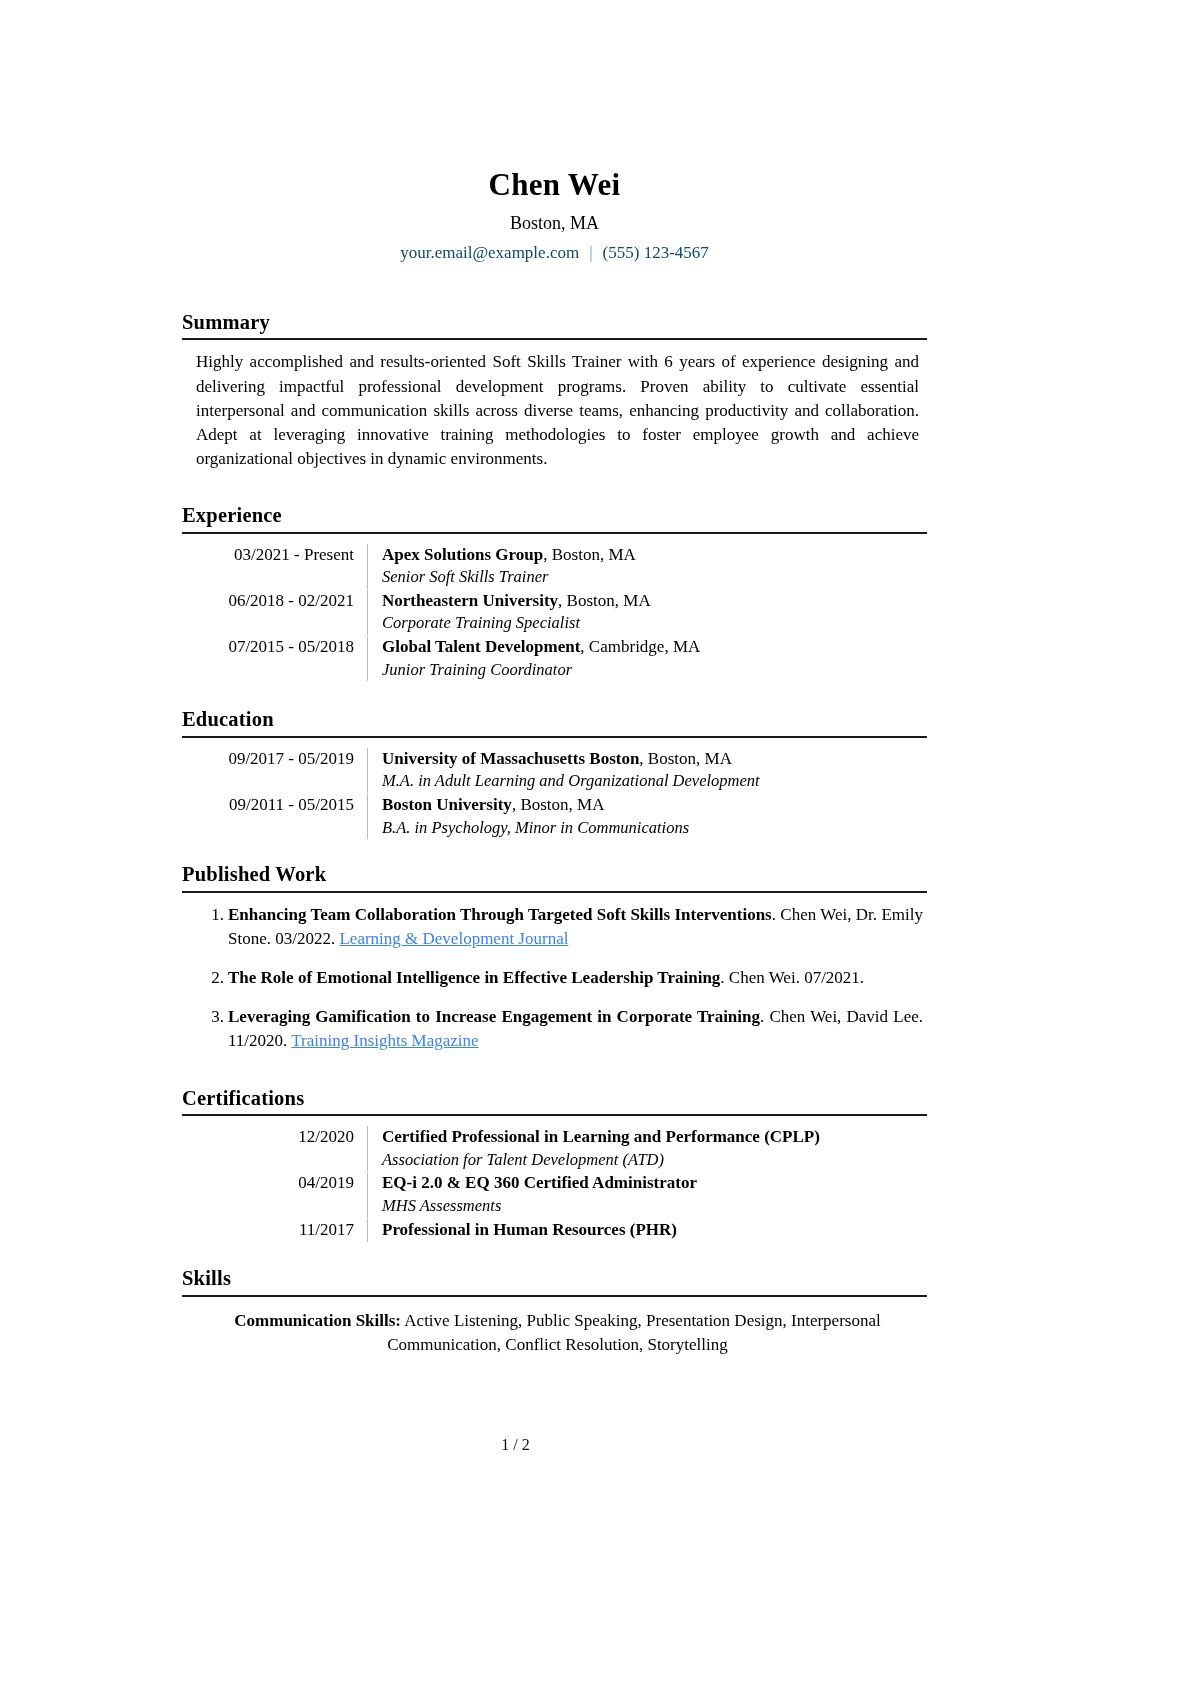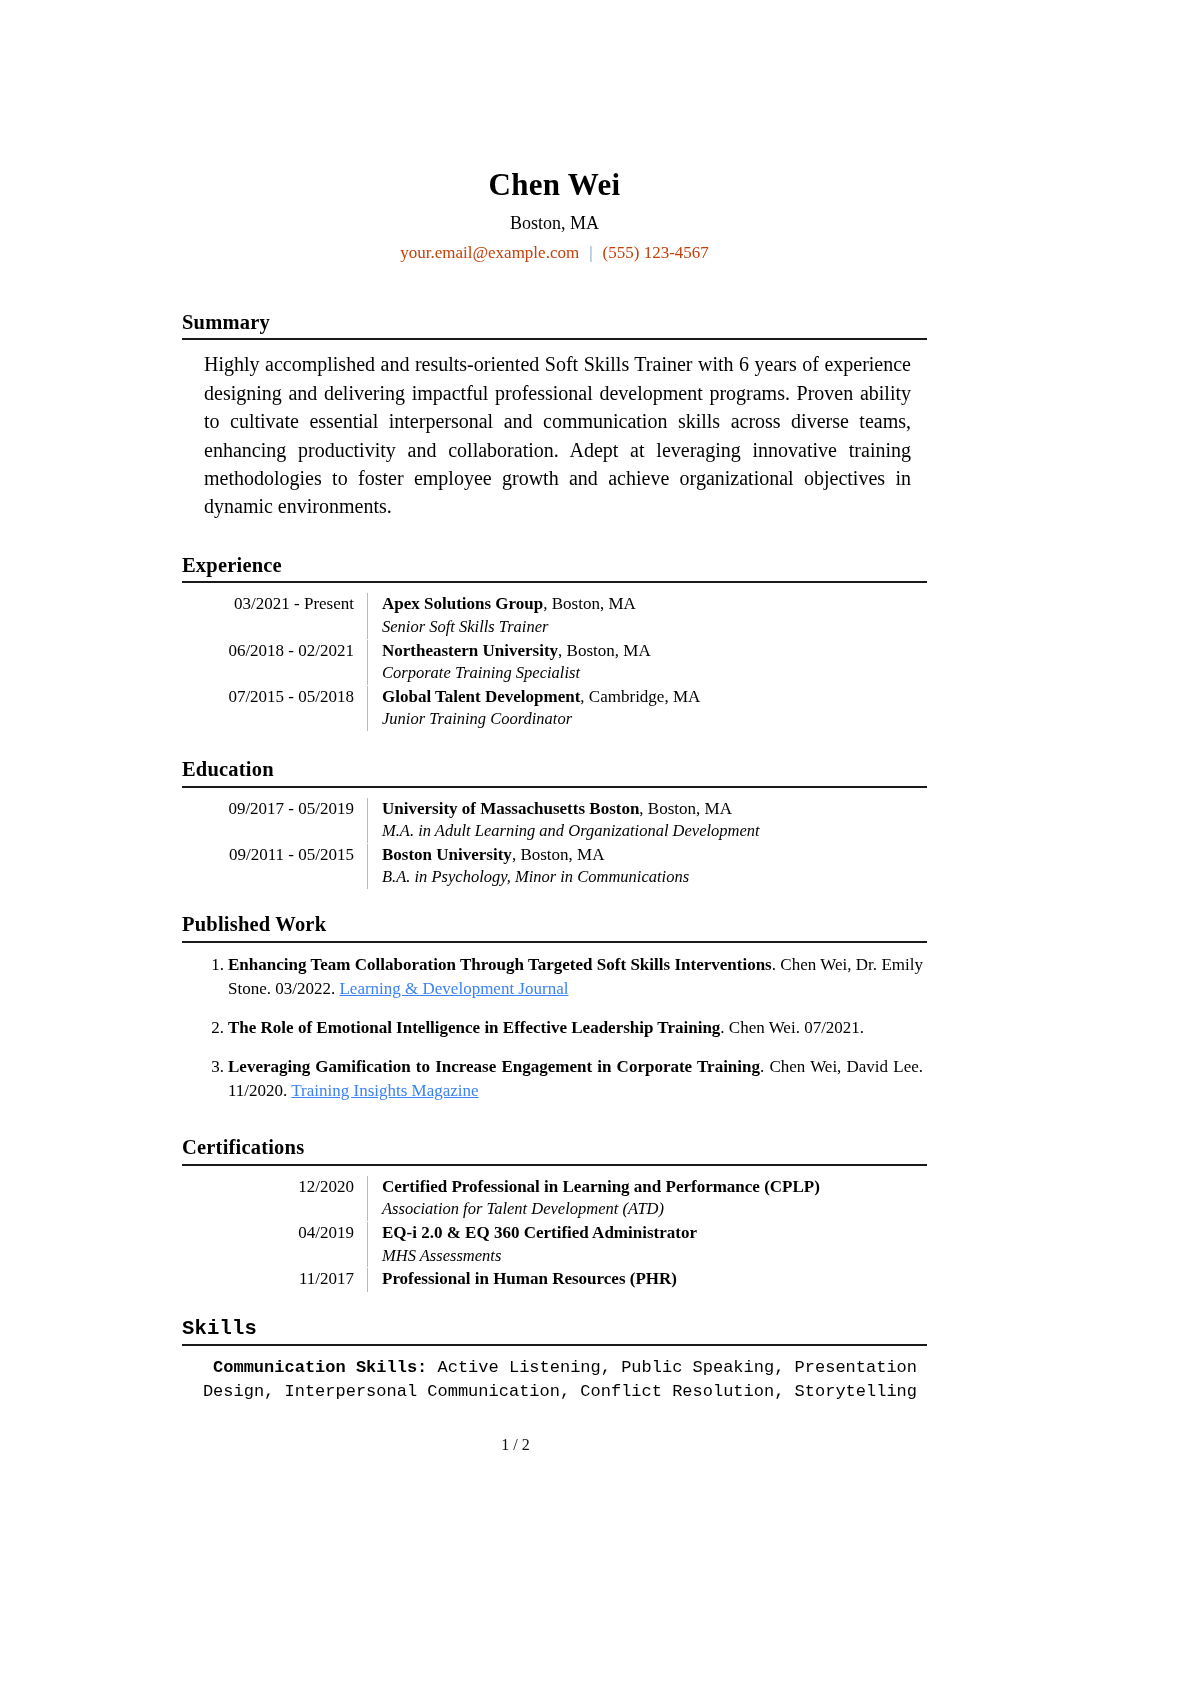--- a/index.html
+++ b/index.html
@@ -45,21 +45,21 @@
     font-size: 18px;
     line-height: 1.2;
     margin: 0 0 7px 0;
   }
   .contact-line {
     font-size: 17px;
     line-height: 1.3;
     color: #4a7ba6;
   }
   .contact-link {
-    color: #c2410c;
+    color: #0c4a6e;
     text-decoration: none;
   }
   .contact-sep {
     color: #6f9bbd;
     padding: 0 10px;
     display: inline-block;
   }
 
   
   .section {
@@ -74,24 +74,24 @@
   }
   .rule {
     border: 0;
     border-top: 2.2px solid #1a1a1a;
     margin: 0 0 10px 0;
     width: 100%;
   }
 
   
   .summary-text {
-    font-size: 20px;
+    font-size: 17px;
     line-height: 1.42;
     text-align: justify;
-    margin: 8px;
+    margin: 0;
     padding: 0 8px 0 14px;
   }
 
   
   .entry {
     display: flex;
     align-items: flex-start;
     margin-bottom: 1px;
   }
   .entry-date {
@@ -145,22 +145,22 @@
     text-align: right;
     font-size: 17px;
   }
   .pub-title { font-weight: bold; }
   .pub-journal { color: #3b82f6; }
 
   
   .skills-text {
     font-size: 17px;
     line-height: 1.42;
-    text-align: right;
-    margin: 2px;
+    text-align: center;
+    margin: 12px;
     padding: 0 8px 0 14px;
   }
   .skills-label { font-weight: bold; }
 
   
   .page-footer {
     position: absolute;
     left: 0;
     top: 1436px;
     width: 1031px;
@@ -289,21 +289,21 @@
         <div class="entry">
           <div class="entry-date">11/2017</div>
           <div class="entry-body">
             <div class="entry-line1"><span class="entry-org">Professional in Human Resources (PHR)</span></div>
           </div>
         </div>
 
       </div>
     </div>
 
-    <div class="section" style="margin-top:24px;font-family:Liberation Mono, monospace;">
+    <div class="section" style="margin-top:24px;">
       <div class="section-title">Skills</div>
       <hr class="rule">
       <p class="skills-text"><span class="skills-label">Communication Skills:</span><span> Active Listening, Public Speaking, Presentation Design, Interpersonal Communication, Conflict Resolution, Storytelling</span></p>
     </div>
 
   </div>
 
   <div class="page-footer">
     <span>1 / 2</span>
   </div>

